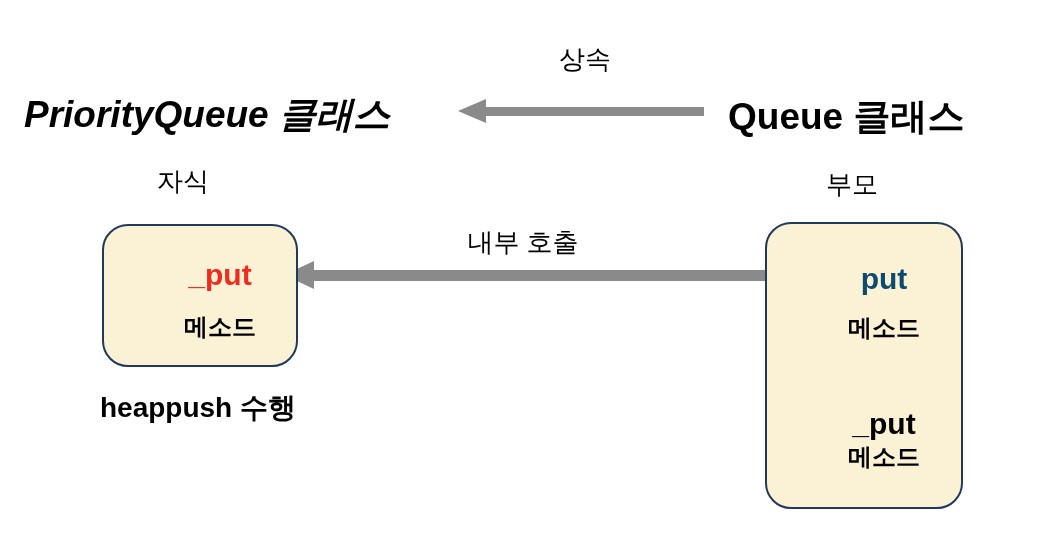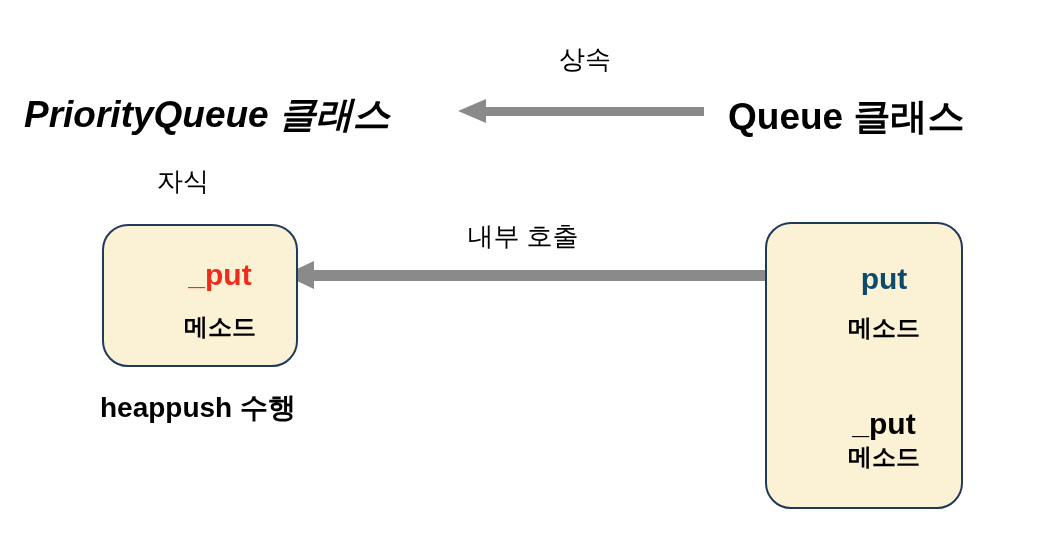--- a/index.html
+++ b/index.html
@@ -89,22 +89,23 @@
   <div class="abs class-title" style="left:24px; top:76px;font-style:italic;">PriorityQueue 클래스</div>
 
   <div class="abs">
     <div class="abs arrow-head" style="left:458px; top:85px; border-width:12px 28px 12px 0;"></div>
     <div class="abs arrow-shaft" style="left:484px; top:93px; width:220px; height:9px;"></div>
   </div>
 
   <div class="abs class-title" style="left:728px; top:78px;">Queue 클래스</div>
 
   <div class="abs plain-label" style="left:103px; top:150px; width:160px;">자식</div>
+  <div class="abs plain-label" style="left:772px; top:153px; width:160px;">부모</div>
 
-  <div class="abs plain-label" style="left:423px; top:205px; width:200px;">내부 호출</div>
+  <div class="abs plain-label" style="left:423px; top:211px; width:200px;">내부 호출</div>
 
   <div class="abs">
     <div class="abs arrow-head" style="left:284px; top:247px; border-width:14px 30px 14px 0;"></div>
     <div class="abs arrow-shaft" style="left:312px; top:256px; width:498px; height:11px;"></div>
   </div>
 
   <div class="abs method-box" style="left:102px; top:210px; width:196px; height:143px;">
     <div class="box-text method-name red" style="top:32px;">_put</div>
     <div class="box-text method-label" style="top:86px;">메소드</div>
   </div>

